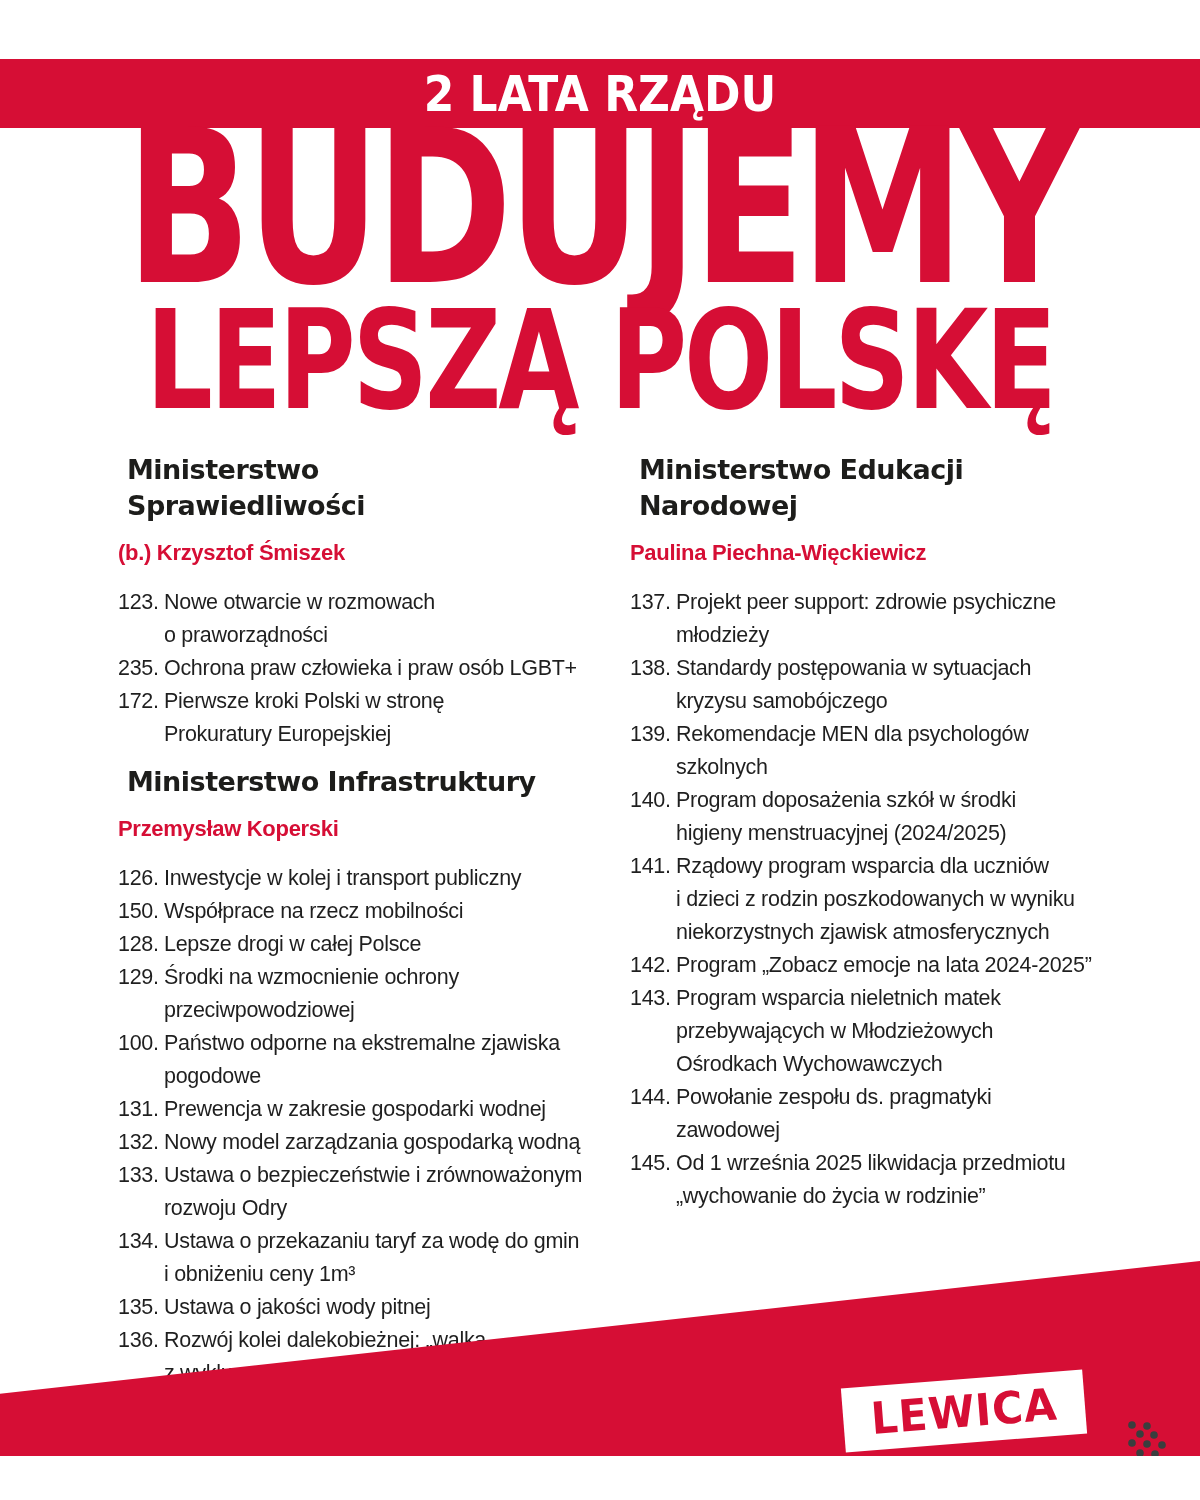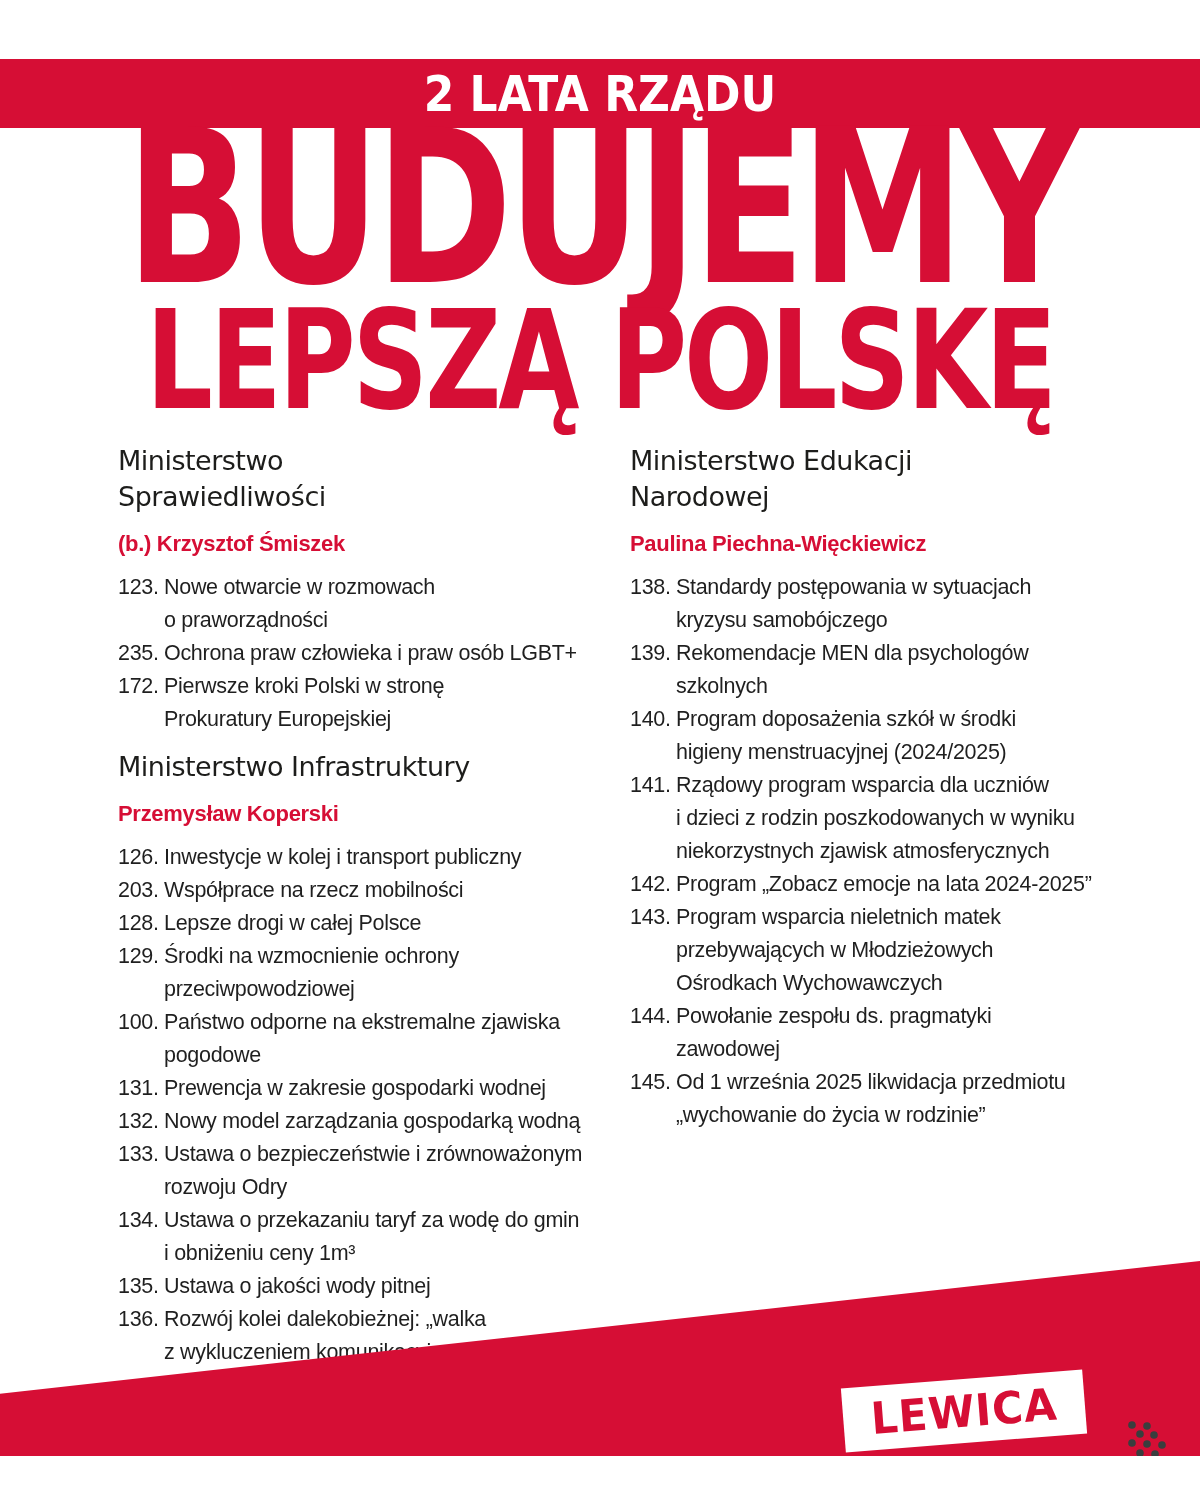--- a/index.html
+++ b/index.html
@@ -30,28 +30,28 @@
     position:absolute;top:294px;left:0;width:1200px;text-align:center;color:var(--red);
     font-family:"DejaVu Sans",sans-serif;font-weight:bold;font-size:105px;line-height:1;
     letter-spacing:-3px;transform:scaleY(1.3);transform-origin:50% 0;white-space:nowrap;
   }
   
   .col{position:absolute;top:443px;width:514px;}
   .col-left{left:118px;}
   .col-right{left:630px;}
   .ministry-section + .ministry-section{margin-top:13px;}
   .ministry{
-    margin:0;font-family:"DejaVu Sans",sans-serif;font-weight:normal;font-size:27px;line-height:36px;
+    margin:9px;font-family:"DejaVu Sans",sans-serif;font-weight:bold;font-size:27px;line-height:36px;
     color:var(--ink);letter-spacing:-0.5px;white-space:pre-line;
   }
   .minister{
     margin-top:16px;font-size:22px;line-height:26px;font-weight:bold;color:var(--red);
     letter-spacing:-0.3px;
   }
-  .items{margin-top:14px;}
+  .items{margin-top:20px;}
   .item{
     position:relative;padding-left:46px;font-size:21.5px;line-height:33px;color:#1f1f1f;
     letter-spacing:-0.3px;
   }
   .item .num{display:inline-block;width:46px;margin-left:-46px;}
   .item .txt{white-space:pre-line;}
   
   .footer-band{
     position:absolute;left:0;top:1261px;width:1200px;height:239px;background:var(--red);
     clip-path:polygon(0 55.5%,100% 0,100% 100%,0 100%);
@@ -93,21 +93,21 @@
         <div class="item"><span class="num">172.</span><span class="txt">Pierwsze kroki Polski w stronę
 Prokuratury Europejskiej</span></div>
       </div>
     </section>
 
     <section class="ministry-section">
       <h2 class="ministry">Ministerstwo Infrastruktury</h2>
       <div class="minister">Przemysław Koperski</div>
       <div class="items">
         <div class="item"><span class="num">126.</span><span class="txt">Inwestycje w kolej i transport publiczny</span></div>
-        <div class="item"><span class="num">203.</span><span class="txt">Współprace na rzecz mobilności</span></div>
+        <div class="item"><span class="num">150.</span><span class="txt">Współprace na rzecz mobilności</span></div>
         <div class="item"><span class="num">128.</span><span class="txt">Lepsze drogi w całej Polsce</span></div>
         <div class="item"><span class="num">129.</span><span class="txt">Środki na wzmocnienie ochrony
 przeciwpowodziowej</span></div>
         <div class="item"><span class="num">100.</span><span class="txt">Państwo odporne na ekstremalne zjawiska
 pogodowe</span></div>
         <div class="item"><span class="num">131.</span><span class="txt">Prewencja w zakresie gospodarki wodnej</span></div>
         <div class="item"><span class="num">132.</span><span class="txt">Nowy model zarządzania gospodarką wodną</span></div>
         <div class="item"><span class="num">133.</span><span class="txt">Ustawa o bezpieczeństwie i zrównoważonym
 rozwoju Odry</span></div>
         <div class="item"><span class="num">134.</span><span class="txt">Ustawa o przekazaniu taryf za wodę do gmin
@@ -120,20 +120,22 @@
 
   </div>
 
   <div class="col col-right">
 
     <section class="ministry-section">
       <h2 class="ministry">Ministerstwo Edukacji
 Narodowej</h2>
       <div class="minister">Paulina Piechna-Więckiewicz</div>
       <div class="items">
+        <div class="item"><span class="num">137.</span><span class="txt">Projekt peer support: zdrowie psychiczne
+młodzieży</span></div>
         <div class="item"><span class="num">138.</span><span class="txt">Standardy postępowania w sytuacjach
 kryzysu samobójczego</span></div>
         <div class="item"><span class="num">139.</span><span class="txt">Rekomendacje MEN dla psychologów
 szkolnych</span></div>
         <div class="item"><span class="num">140.</span><span class="txt">Program doposażenia szkół w środki
 higieny menstruacyjnej (2024/2025)</span></div>
         <div class="item"><span class="num">141.</span><span class="txt">Rządowy program wsparcia dla uczniów
 i dzieci z rodzin poszkodowanych w wyniku
 niekorzystnych zjawisk atmosferycznych</span></div>
         <div class="item"><span class="num">142.</span><span class="txt">Program „Zobacz emocje na lata 2024-2025”</span></div>

